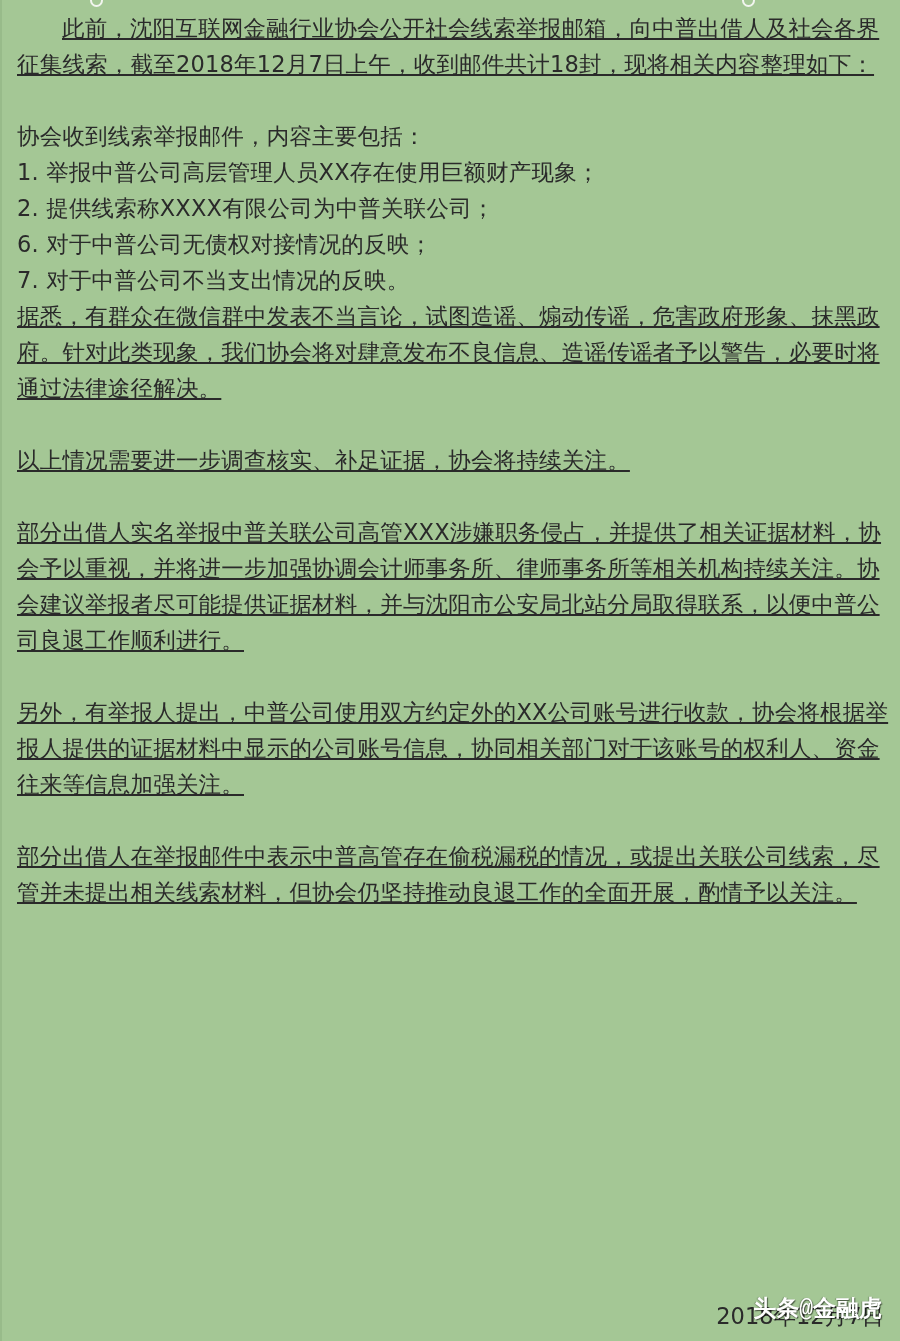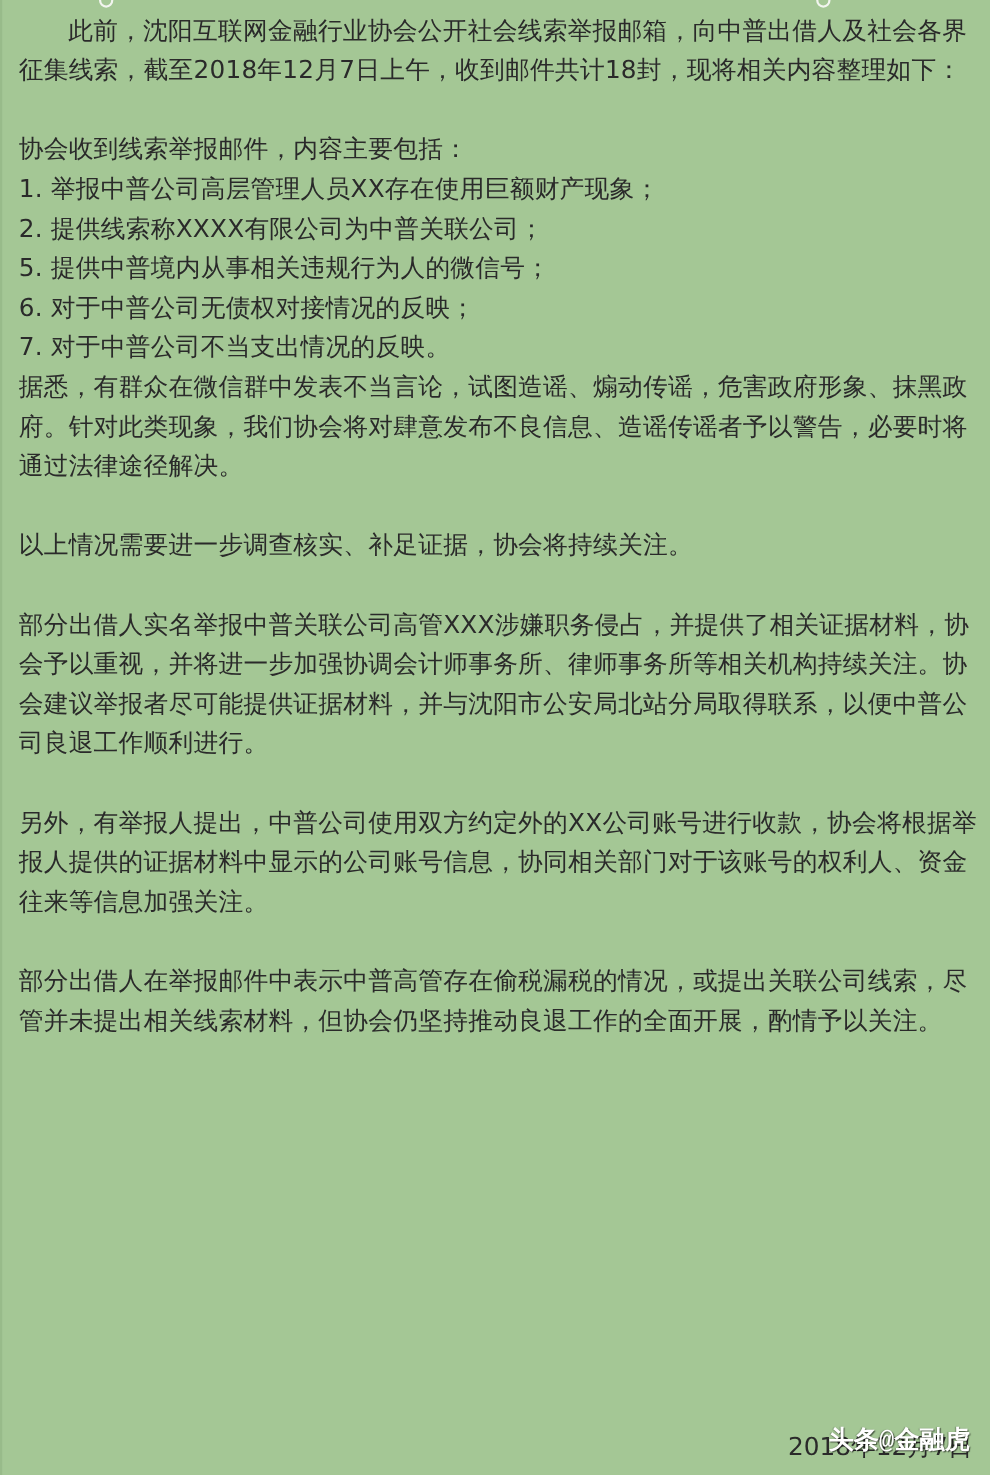--- a/index.html
+++ b/index.html
@@ -30,21 +30,21 @@
       position: absolute;
       left: 15px;
       top: 10px;
       width: 872px;
       color: #2a2a2a;
       font-size: 22.5px;
       line-height: 36px;
       letter-spacing: 0.2px;
     }
     .content p { margin: 0; }
-    .para { margin-bottom: 36px !important; }
+    .para { margin-bottom: 36px !important; text-decoration: underline; }
     .indent { text-indent: 45px; }
     .footer-date {
       position: absolute;
       right: 18px;
       top: 1298px;
       font-size: 22.5px;
       color: #2a2a2a;
       line-height: 36px;
       text-align: center;
     }
@@ -66,21 +66,20 @@
 <div class="page">
   <span class="ring" style="left:88px;"></span>
   <span class="ring" style="left:740px;"></span>
 
   <div class="content">
     <p class="indent para">此前，沈阳互联网金融行业协会公开社会线索举报邮箱，向中普出借人及社会各界征集线索，截至2018年12月7日上午，收到邮件共计18封，现将相关内容整理如下：</p>
 
     <p>协会收到线索举报邮件，内容主要包括：</p>
     <p>1. 举报中普公司高层管理人员XX存在使用巨额财产现象；</p>
     <p>2. 提供线索称XXXX有限公司为中普关联公司；</p>
-    <p>5. 提供中普境内从事相关违规行为人的微信号；</p>
     <p>6. 对于中普公司无债权对接情况的反映；</p>
     <p>7. 对于中普公司不当支出情况的反映。</p>
     <p class="para">据悉，有群众在微信群中发表不当言论，试图造谣、煽动传谣，危害政府形象、抹黑政府。针对此类现象，我们协会将对肆意发布不良信息、造谣传谣者予以警告，必要时将通过法律途径解决。</p>
 
     <p class="para">以上情况需要进一步调查核实、补足证据，协会将持续关注。</p>
     <p class="para">部分出借人实名举报中普关联公司高管XXX涉嫌职务侵占，并提供了相关证据材料，协会予以重视，并将进一步加强协调会计师事务所、律师事务所等相关机构持续关注。协会建议举报者尽可能提供证据材料，并与沈阳市公安局北站分局取得联系，以便中普公司良退工作顺利进行。</p>
     <p class="para">另外，有举报人提出，中普公司使用双方约定外的XX公司账号进行收款，协会将根据举报人提供的证据材料中显示的公司账号信息，协同相关部门对于该账号的权利人、资金往来等信息加强关注。</p>
     <p class="para">部分出借人在举报邮件中表示中普高管存在偷税漏税的情况，或提出关联公司线索，尽管并未提出相关线索材料，但协会仍坚持推动良退工作的全面开展，酌情予以关注。</p>
   </div>
 

